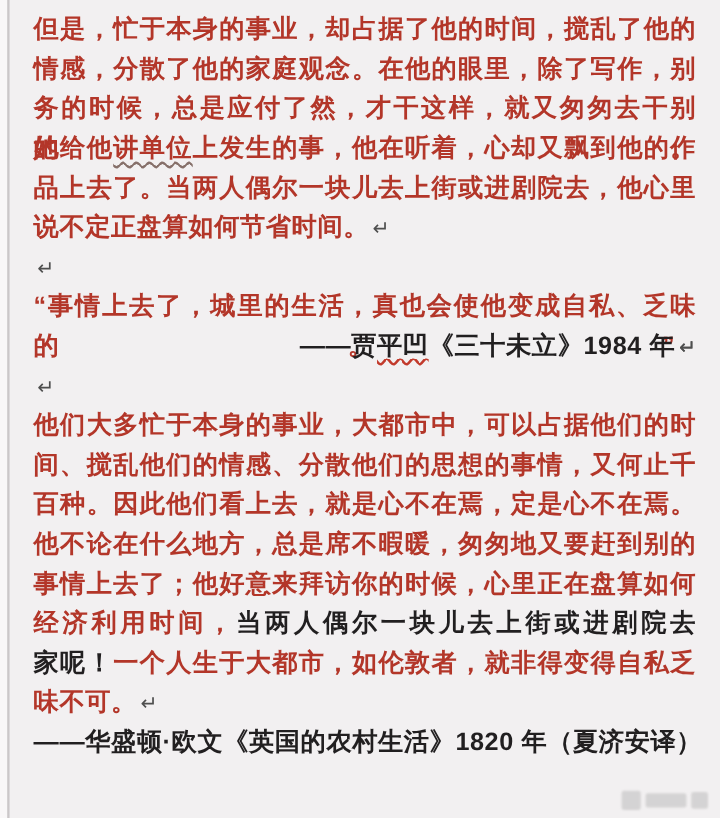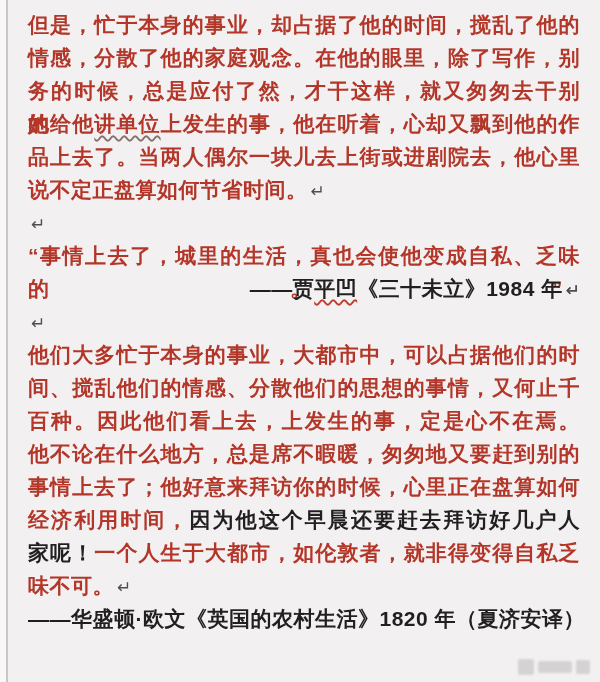--- a/index.html
+++ b/index.html
@@ -99,24 +99,24 @@
     <div class="line just"><span class="seg red">务的时候，总是应付了然，才干这样，就又匆匆去干别的。</span></div>
     <div class="line just"><span class="seg red">她给他</span><span class="seg red u-wavy-gray">讲单位</span><span class="seg red">上发生的事，他在听着，心却又飘到他的作</span></div>
     <div class="line just"><span class="seg red">品上去了。当两人偶尔一块儿去上街或进剧院去，他心里</span></div>
     <div class="line"><span class="seg red">说不定正盘算如何节省时间。</span><span class="pilcrow">↵</span></div>
     <div class="line"><span class="pilcrow">↵</span></div>
     <div class="line just"><span class="seg red">“事情上去了，城里的生活，真也会使他变成自私、乏味的。”</span><span class="pilcrow">↵</span></div>
     <div class="line right"><span class="seg black">——贾</span><span class="seg black u-wavy-red">平凹</span><span class="seg black">《三十未立》1984 年</span><span class="pilcrow">↵</span></div>
     <div class="line"><span class="pilcrow">↵</span></div>
     <div class="line just"><span class="seg red">他们大多忙于本身的事业，大都市中，可以占据他们的时</span></div>
     <div class="line just"><span class="seg red">间、搅乱他们的情感、分散他们的思想的事情，又何止千</span></div>
-    <div class="line just"><span class="seg red">百种。因此他们看上去，上发生的事，定是心不在焉。</span></div>
+    <div class="line just"><span class="seg red">百种。因此他们看上去，就是心不在焉，定是心不在焉。</span></div>
     <div class="line just"><span class="seg red">他不论在什么地方，总是席不暇暖，匆匆地又要赶到别的</span></div>
     <div class="line just"><span class="seg red">事情上去了；他好意来拜访你的时候，心里正在盘算如何</span></div>
-    <div class="line just"><span class="seg red">经济利用时间，</span><span class="seg black">因为他这个早晨还要赶去拜访好几户人</span></div>
+    <div class="line just"><span class="seg red">经济利用时间，</span><span class="seg black">当两人偶尔一块儿去上街或进剧院去</span></div>
     <div class="line just"><span class="seg black">家呢！</span><span class="seg red">一个人生于大都市，如伦敦者，就非得变得自私乏</span></div>
     <div class="line"><span class="seg red">味不可。</span><span class="pilcrow">↵</span></div>
     <div class="line"><span class="seg black">——华盛顿·欧文《英国的农村生活》1820 年（夏济安译）</span></div>
   </div>
 
 <div class="watermark">
   <div class="wm-block wm-a"></div>
   <div class="wm-block wm-b"></div>
   <div class="wm-block wm-c"></div>
 </div>

